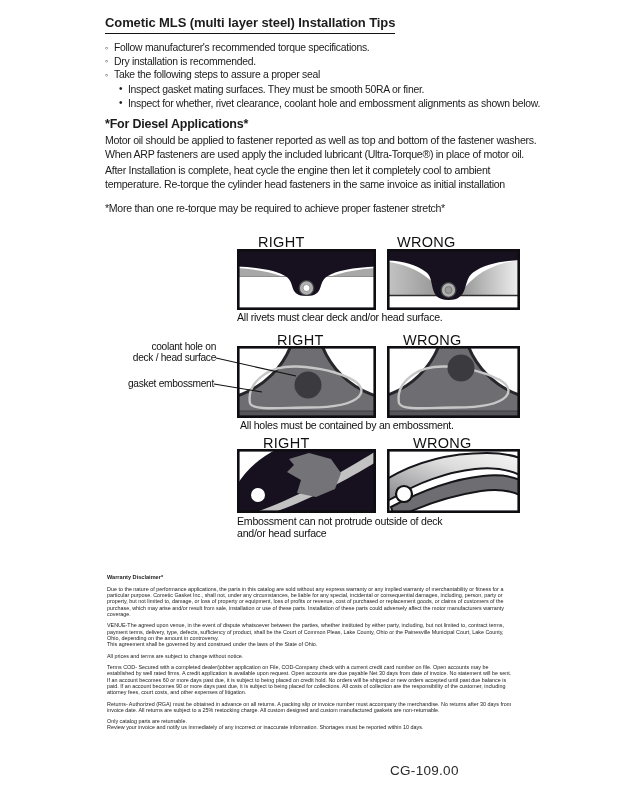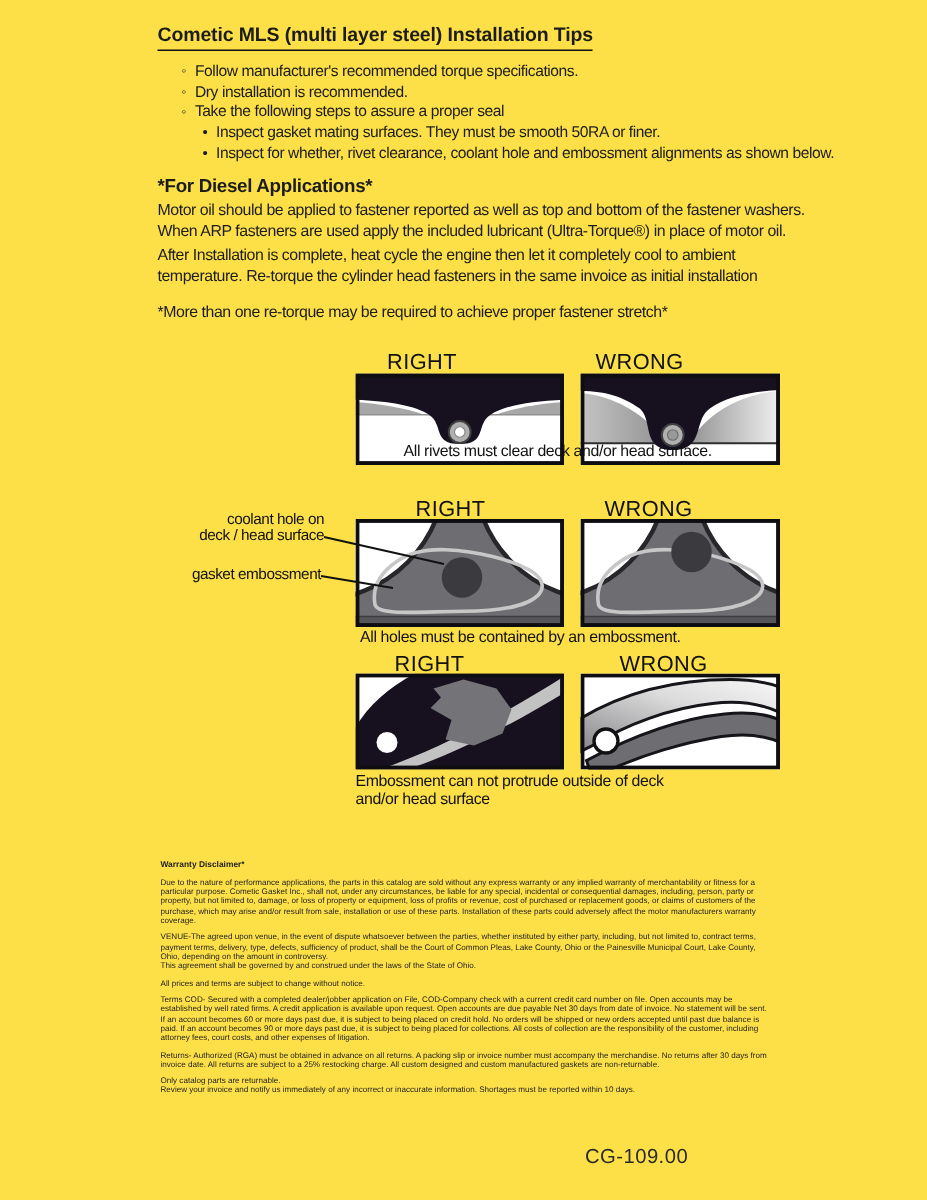--- a/index.html
+++ b/index.html
@@ -1,27 +1,27 @@
 <!DOCTYPE html>
 <html><head>
 <meta charset="utf-8">
 <style>
   html,body{margin:0;padding:0;background:#e9e9e9;}
   #page{
-    position:relative;width:618px;height:800px;background:#fde047;
+    position:relative;width:618px;height:800px;background:#ffffff;
     font-family:"Liberation Sans",sans-serif;color:#1c1c1c;overflow:hidden;
     margin:0 auto;
   }
   .abs{position:absolute;}
   
   .title{left:105px;top:15px;font-size:13px;font-weight:bold;letter-spacing:-0.1px;
          border-bottom:1.6px solid #111;padding-bottom:3px;}
   
   .bullets{left:105px;top:41px;font-size:10.4px;letter-spacing:-0.28px;line-height:13.2px;}
-  .bullet-row{white-space:nowrap;margin-left:16px;}
+  .bullet-row{white-space:nowrap;}
   .bullet-row .mk{display:inline-block;width:9px;font-size:9px;vertical-align:0.5px;}
   .sub{padding-left:14px;}
   .sub .mk{font-size:10px;}
   
   .diesel-h{left:105px;top:117px;font-size:12.5px;font-weight:bold;letter-spacing:-0.2px;}
   .para{left:105px;font-size:10.6px;letter-spacing:-0.3px;line-height:13.8px;white-space:nowrap;}
   .p1{top:134px;} .p2{top:164px;} .pnote{top:202px;text-align:center;}
   
   .dlabel{font-size:14.5px;letter-spacing:0.3px;color:#111;}
   .cap{font-size:10.6px;letter-spacing:-0.25px;color:#111;line-height:11.5px;}
@@ -93,21 +93,21 @@
       <path d="M0,13 C14,14 30,20 42,30 C50,37 56,44 60,46.5 L0,46.5 Z" fill="url(#gL1)"></path>
       <path d="M133,11.5 C118,12.5 101,18 88,28.5 C80,35 74,43 70,46.5 L133,46.5 Z" fill="url(#gR1)"></path>
       <line x1="0" y1="46.5" x2="133" y2="46.5" stroke="#2e2e2e" stroke-width="1.4"></line>
       <path d="M0,0 H133 V11 C113,12 97,15.5 86,23.5 C75,31.5 83,51 61.5,51 C40,51 49,30.5 39,23 C28,15.5 18,12 0,11.5 Z" fill="#17111f"></path>
       <circle cx="61.5" cy="41" r="7.3" fill="#b0b0b0" stroke="#3f3f3f" stroke-width="1.3"></circle>
       <circle cx="61.5" cy="41" r="3.5" fill="#999999" stroke="#6f6f6f" stroke-width="0.8"></circle>
       <rect x="1.3" y="1.3" width="130.4" height="58.4" fill="none" stroke="#0e0e12" stroke-width="2.6"></rect>
     </svg>
   </div>
 
-  <div class="abs cap" style="left:237px;top:296px;margin-left:32px;">All rivets must clear deck and/or head surface.</div>
+  <div class="abs cap" style="left:237px;top:312px;">All rivets must clear deck and/or head surface.</div>
 
   <div class="abs dlabel" style="left:277px;top:332px;">RIGHT</div>
   <div class="abs dlabel" style="left:403px;top:332px;">WRONG</div>
 
   <div class="abs ann" style="left:104px;top:341px;width:112px;">
     <div>coolant hole on</div>
     <div>deck / head surface</div>
   </div>
   <div class="abs ann" style="left:104px;top:378px;width:110px;">gasket embossment</div>
 

